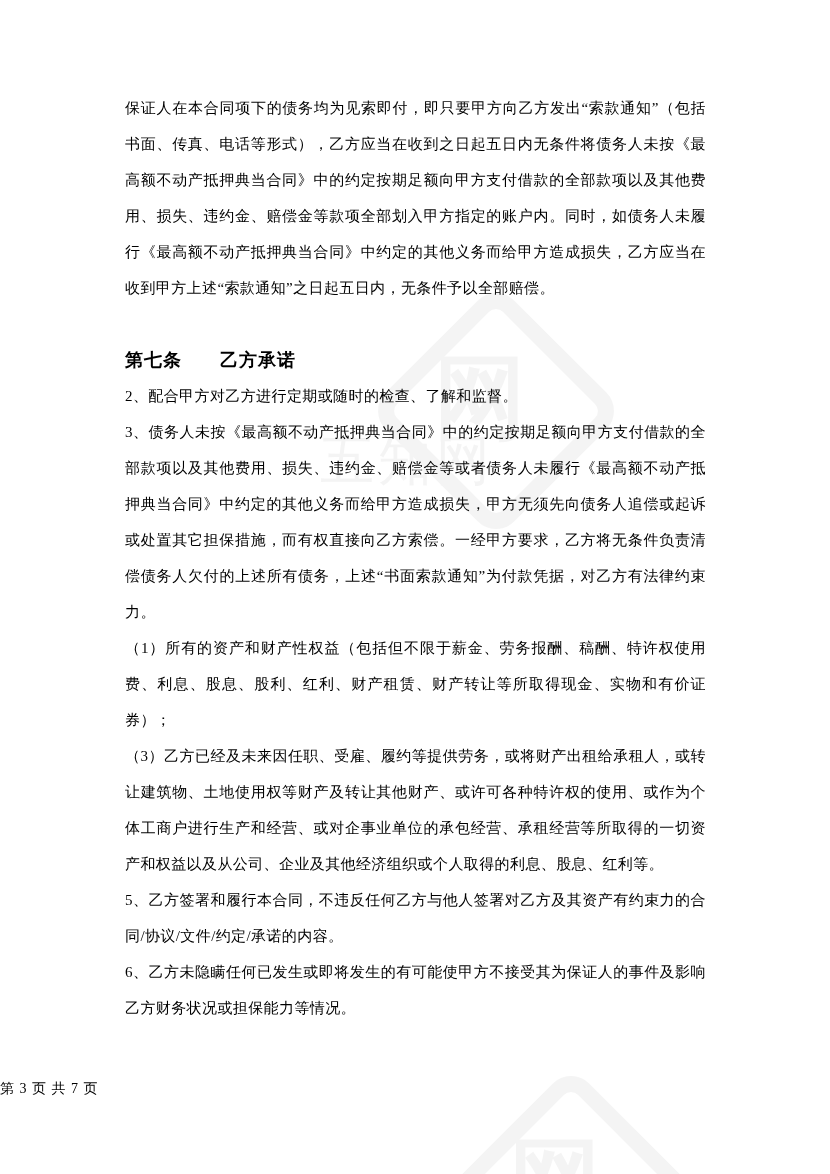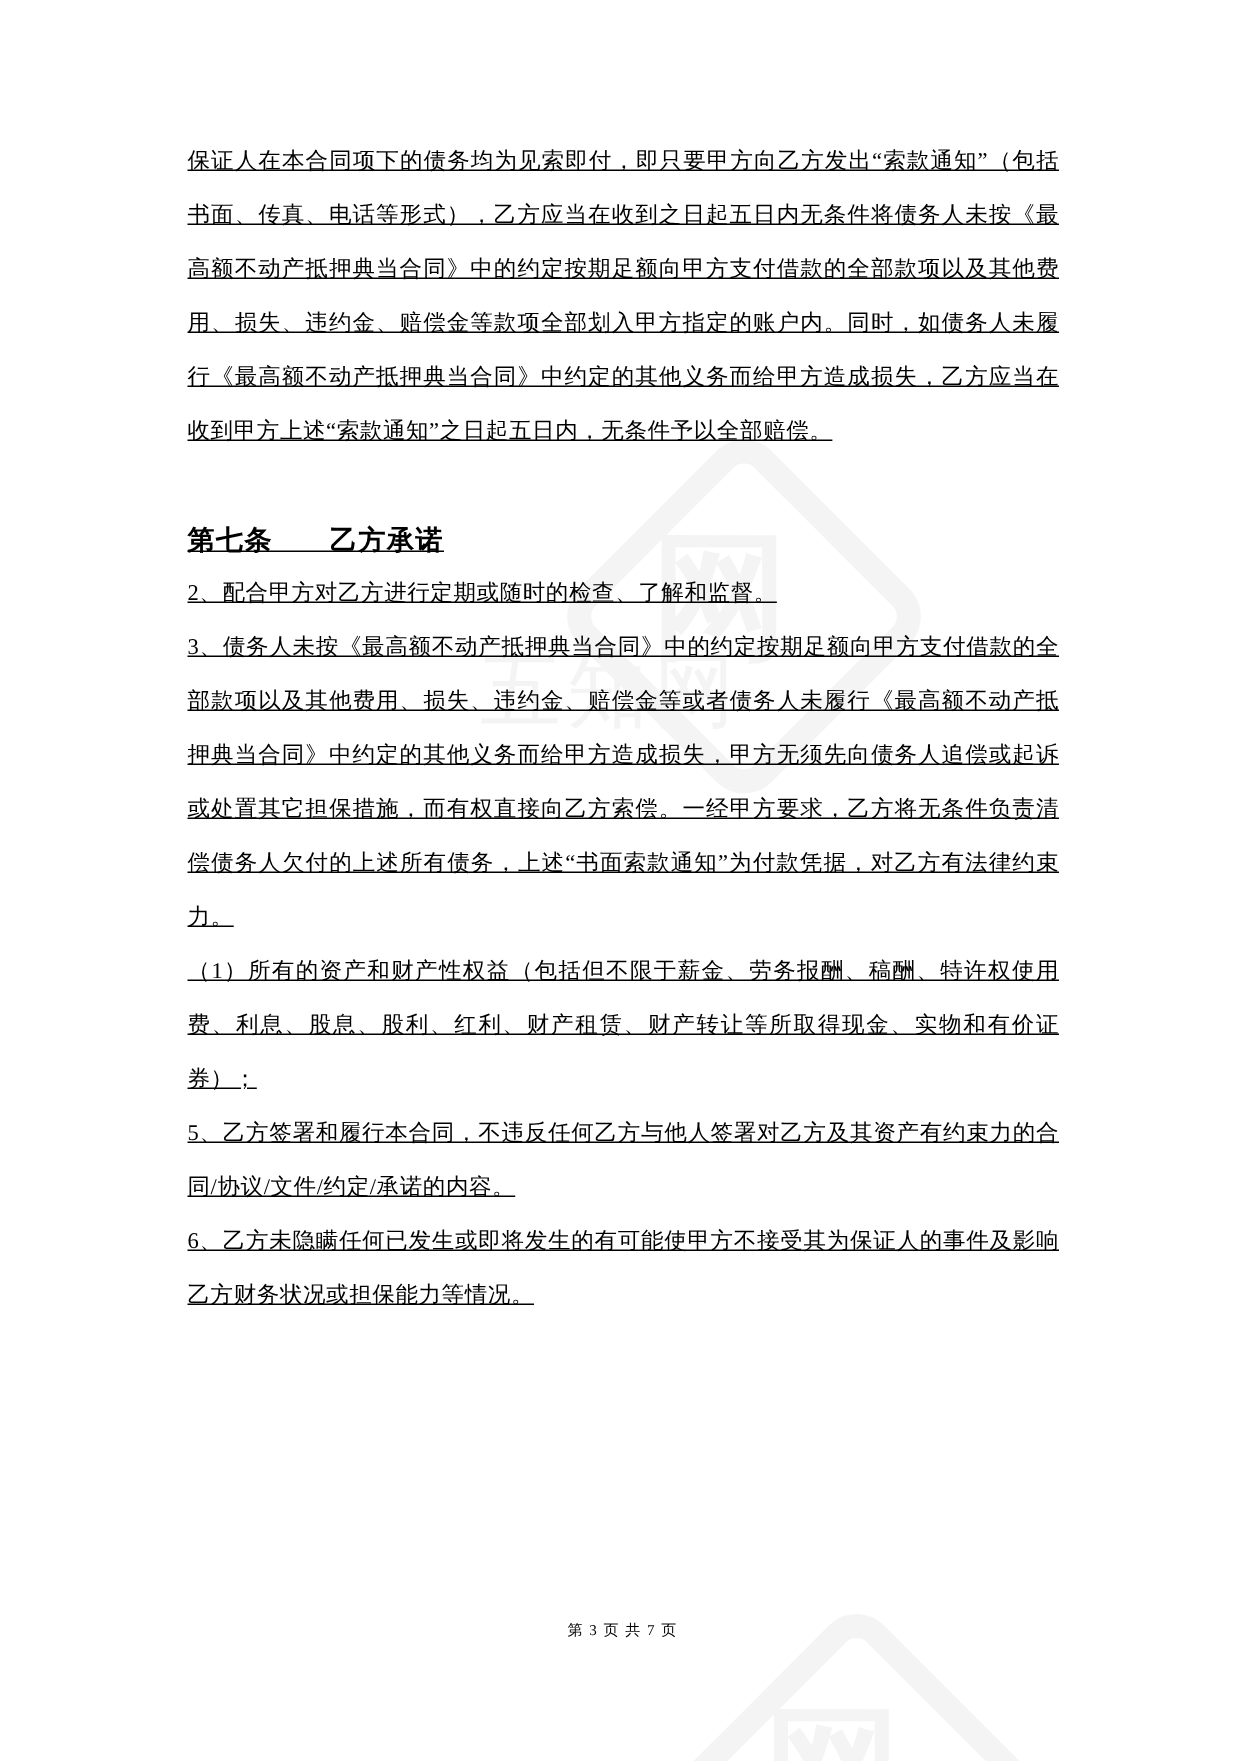--- a/index.html
+++ b/index.html
@@ -18,39 +18,38 @@
   }
   .content {
     position: absolute;
     left: 125px;
     width: 581px;
     top: 90px;
     font-size: 15px;
     line-height: 36px;
     text-align: justify;
     letter-spacing: 0.4px;
-    text-decoration: underline;
   }
   .para {
     margin: 0;
   }
   .heading {
     margin: 36px 0 0 0;
     font-size: 18px;
     font-weight: bold;
     line-height: 36px;
     letter-spacing: 1px;
   }
   .footer {
     position: absolute;
     left: 0;
     right: 0;
     top: 1080px;
-    text-align: center;
-    font-size: 10px;
+    text-align: left;
+    font-size: 14px;
     letter-spacing: 1px;
     color: #000000;
   }
   
   .watermark {
     position: absolute;
     width: 280px;
     height: 280px;
     opacity: 0.08;
     pointer-events: none;
@@ -103,19 +102,20 @@
     <div class="wm-diamond"></div>
     <div class="wm-char">网</div>
   </div>
 
   <div class="content">
     <p class="para">保证人在本合同项下的债务均为见索即付，即只要甲方向乙方发出“索款通知”（包括书面、传真、电话等形式），乙方应当在收到之日起五日内无条件将债务人未按《最高额不动产抵押典当合同》中的约定按期足额向甲方支付借款的全部款项以及其他费用、损失、违约金、赔偿金等款项全部划入甲方指定的账户内。同时，如债务人未履行《最高额不动产抵押典当合同》中约定的其他义务而给甲方造成损失，乙方应当在收到甲方上述“索款通知”之日起五日内，无条件予以全部赔偿。</p>
     <h3 class="heading">第七条　　乙方承诺</h3>
     <p class="para">2、配合甲方对乙方进行定期或随时的检查、了解和监督。</p>
     <p class="para">3、债务人未按《最高额不动产抵押典当合同》中的约定按期足额向甲方支付借款的全部款项以及其他费用、损失、违约金、赔偿金等或者债务人未履行《最高额不动产抵押典当合同》中约定的其他义务而给甲方造成损失，甲方无须先向债务人追偿或起诉或处置其它担保措施，而有权直接向乙方索偿。一经甲方要求，乙方将无条件负责清偿债务人欠付的上述所有债务，上述“书面索款通知”为付款凭据，对乙方有法律约束力。</p>
     <p class="para">（1）所有的资产和财产性权益（包括但不限于薪金、劳务报酬、稿酬、特许权使用费、利息、股息、股利、红利、财产租赁、财产转让等所取得现金、实物和有价证券）；</p>
+    <p class="para">（3）乙方已经及未来因任职、受雇、履约等提供劳务，或将财产出租给承租人，或转让建筑物、土地使用权等财产及转让其他财产、或许可各种特许权的使用、或作为个体工商户进行生产和经营、或对企事业单位的承包经营、承租经营等所取得的一切资产和权益以及从公司、企业及其他经济组织或个人取得的利息、股息、红利等。</p>
     <p class="para">5、乙方签署和履行本合同，不违反任何乙方与他人签署对乙方及其资产有约束力的合同/协议/文件/约定/承诺的内容。</p>
     <p class="para">6、乙方未隐瞒任何已发生或即将发生的有可能使甲方不接受其为保证人的事件及影响乙方财务状况或担保能力等情况。</p>
   </div>
 
   <div class="footer">第 3 页 共 7 页</div>
 
 </div>
 
 </body></html>

